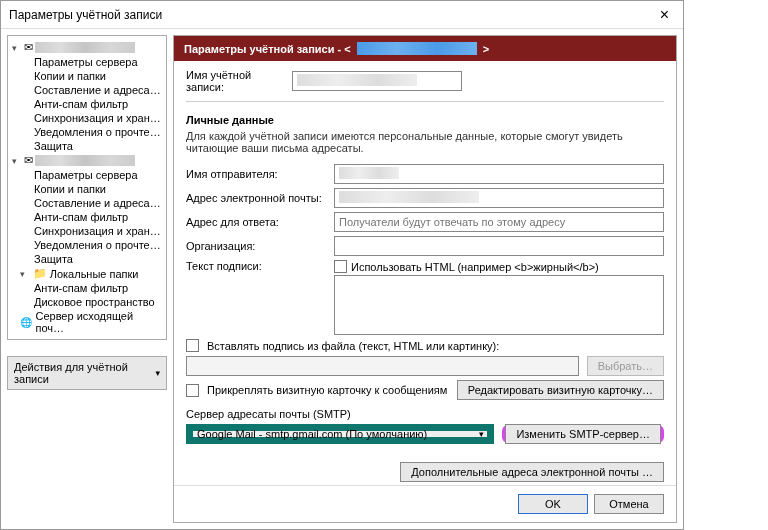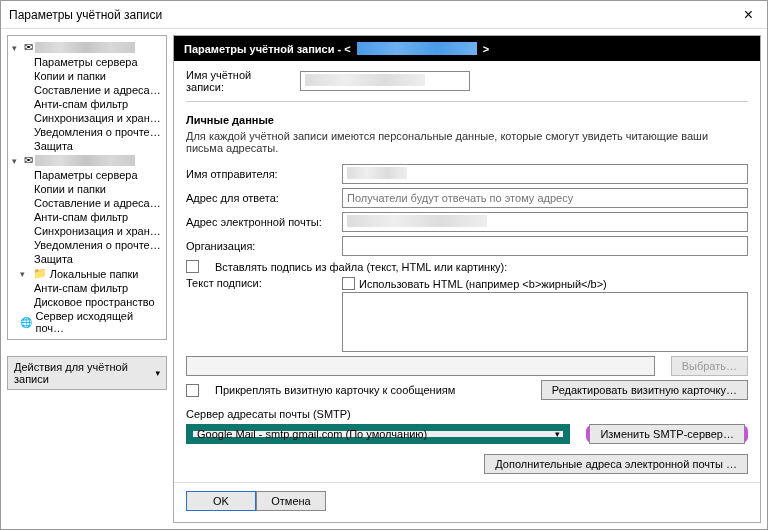--- a/index.html
+++ b/index.html
@@ -1,53 +1,53 @@
 <!DOCTYPE html>
 <html><head>
 <meta charset="utf-8">
 <style>
 * { box-sizing: border-box; margin: 0; padding: 0; font-family: "Segoe UI", Tahoma, sans-serif; font-size: 11px; }
 body { background: #fff; }
-.window { width: 768px; height: 530px; border: 1px solid #999; display: flex; flex-direction: column; position: relative; }
+.window { width: 684px; height: 530px; border: 1px solid #999; display: flex; flex-direction: column; position: relative; }
 .titlebar { height: 28px; display: flex; align-items: center; padding: 0 8px; border-bottom: 1px solid #ddd; }
 .titlebar-title { flex: 1; font-size: 12px; }
 .close-x { font-size: 16px; cursor: pointer; padding: 0 6px; }
 .content { flex: 1; display: flex; padding: 6px; gap: 6px; overflow: hidden; }
 .sidebar { width: 160px; border: 1px solid #aaa; display: flex; flex-direction: column; }
 .tree { flex: 1; padding: 4px 2px; overflow-y: auto; }
 .tree-acc { display: flex; align-items: center; gap: 2px; padding: 1px 2px; cursor: pointer; }
 .tw { font-size: 9px; color: #555; width: 10px; }
 .env { font-size: 11px; }
 .blur-strip { background: linear-gradient(90deg,#ccc,#ddd,#c5c5c5,#d8d8d8,#ccc); color: transparent; height: 11px; width: 100px; display:inline-block; filter: blur(0.4px); }
 .tree-item { padding: 1px 2px 1px 24px; cursor: pointer; white-space: nowrap; overflow: hidden; text-overflow: ellipsis; }
 .tree-local { padding: 1px 2px 1px 10px; display:flex; align-items:center; gap:3px; cursor:pointer;}
 .globe { font-size:10px; color:#2a6fd6; }
 .actions-btn { border: 1px solid #aaa; background: #e8e8e8; padding: 4px 6px; display:flex; align-items:center; justify-content:space-between; cursor:pointer; margin-top:16px;}
 .caret { font-size:9px; }
 .main { flex: 1; display: flex; flex-direction: column; border: 1px solid #aaa; overflow:hidden;}
-.banner { background: #000000; color: #fff; font-weight: bold; padding: 6px 10px; font-size: 13px; display:flex; align-items:center; gap:6px;}
+.banner { background: #7f1d1d; color: #fff; font-weight: bold; padding: 6px 10px; font-size: 13px; display:flex; align-items:center; gap:6px;}
 .banner .blur-strip { width: 120px; height:13px; background: linear-gradient(90deg,#4a9be8,#6db0ef,#4a9be8,#6db0ef); }
 .form { padding: 8px 12px; display:flex; flex-direction:column; gap:4px; overflow-y:auto;}
-.row { display:flex; align-items:center; gap:16px; }
+.row { display:flex; align-items:center; gap:8px; }
 .lbl { width: 140px; }
 .lbl-short { width:98px; }
 .txt { flex:1; border:1px solid #888; padding:2px 4px; height:20px; background:#fff; }
 .txt.ph { color:#888; }
 .divider { border-top:1px solid #ccc; margin:4px 0; }
 .sect { font-weight:bold; margin-top:4px; }
 .help { color:#333; margin-bottom:6px; }
 .cb { width:13px; height:13px; border:1px solid #777; display:inline-block; background:#fff; }
 .ta { width:100%; height:60px; border:1px solid #888; resize:none; padding:2px 4px;}
 .row-right { display:flex; align-items:center; gap:6px; }
 .btn { border:1px solid #888; background:#e8e8e8; padding:3px 10px; cursor:pointer; white-space:nowrap; }
 .btn.dis { color:#999; border-color:#bbb; cursor:default;}
 .sel { flex:1; border:7px solid #0f766e; padding:2px 4px; height:20px; background:#efefef; display:flex; align-items:center; justify-content:space-between;}
 .hl-green { border:3px solid #d946ef; border-radius:6px; padding:0; }
 .hl-green .btn { margin:0; }
-.foot { display:flex; padding:8px 12px; border-top:1px solid #ddd;}
+.foot { display:flex; justify-content:flex-end; gap:6px; padding:8px 12px; border-top:1px solid #ddd;}
 .foot .btn { min-width:70px; text-align:center; }
 .ok { border:1px solid #2a6fd6; }
 .blurfield { display:inline-block; background:linear-gradient(90deg,#ddd,#eee,#ddd,#eee); height:12px; width:120px; filter:blur(0.4px);}
 </style>
 </head>
 <body>
 
 <div class="window">
   <div class="titlebar">
     <span class="titlebar-title">Параметры учётной записи</span>
@@ -116,45 +116,45 @@
         </div>
         <div class="divider"></div>
         <div class="sect">Личные данные</div>
         <div class="help">Для каждой учётной записи имеются персональные данные, которые смогут увидеть читающие ваши письма адресаты.</div>
 
         <div class="row">
           <span class="lbl">Имя отправителя:</span>
           <div class="txt"><span class="blurfield" style="width:60px"></span></div>
         </div>
         <div class="row">
+          <span class="lbl">Адрес электронной почты:</span>
+          <div class="txt"><span class="blurfield" style="width:140px"></span></div>
+        </div>
+        <div class="row">
           <span class="lbl">Адрес для ответа:</span>
           <input class="txt ph" placeholder="Получатели будут отвечать по этому адресу" style="">
-        </div>
-        <div class="row">
-          <span class="lbl">Адрес электронной почты:</span>
-          <div class="txt"><span class="blurfield" style="width:140px"></span></div>
         </div>
         <div class="row">
           <span class="lbl">Организация:</span>
           <input class="txt" style="">
         </div>
-        <div class="row">
-          <span class="cb"></span>
-          <span>Вставлять подпись из файла (текст, HTML или картинку):</span>
-        </div>
-
         <div class="row" style="align-items:flex-start">
           <span class="lbl">Текст подписи:</span>
           <div style="flex:1;display:flex;flex-direction:column;gap:2px;">
             <label class="row-right" style="gap:4px;">
               <span class="cb"></span>
               <span>Использовать HTML (например &lt;b&gt;жирный&lt;/b&gt;)</span>
             </label>
             <textarea class="ta" style=""></textarea>
           </div>
+        </div>
+
+        <div class="row">
+          <span class="cb"></span>
+          <span>Вставлять подпись из файла (текст, HTML или картинку):</span>
         </div>
         <div class="row">
           <input class="txt" disabled="" style="background: rgb(244, 244, 244);">
           <span class="btn dis">Выбрать…</span>
         </div>
 
         <div class="row">
           <span class="cb"></span>
           <span style="flex:1">Прикреплять визитную карточку к сообщениям</span>
           <span class="btn">Редактировать визитную карточку…</span>
@@ -164,21 +164,21 @@
         <div class="row">
           <div class="sel">
             <span>Google Mail - smtp.gmail.com (По умолчанию)</span>
             <span class="caret">▾</span>
           </div>
           <span class="hl-green">
             <span class="btn">Изменить SMTP-сервер…</span>
           </span>
         </div>
 
-        <div class="row" style="justify-content:flex-end;margin-top:6px;">
+        <div class="row" style="justify-content:flex-end;margin-top:14px;">
           <span class="btn">Дополнительные адреса электронной почты …</span>
         </div>
       </div>
       <div class="foot">
         <span class="btn ok">OK</span>
         <span class="btn">Отмена</span>
       </div>
     </div>
   </div>
 </div>

